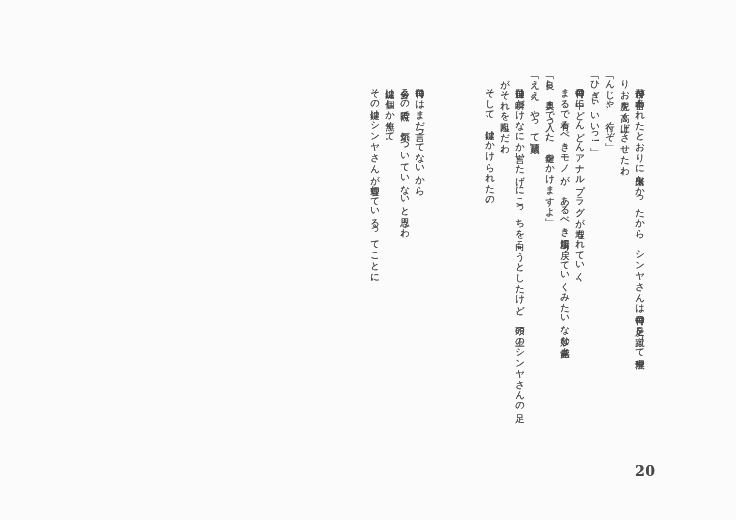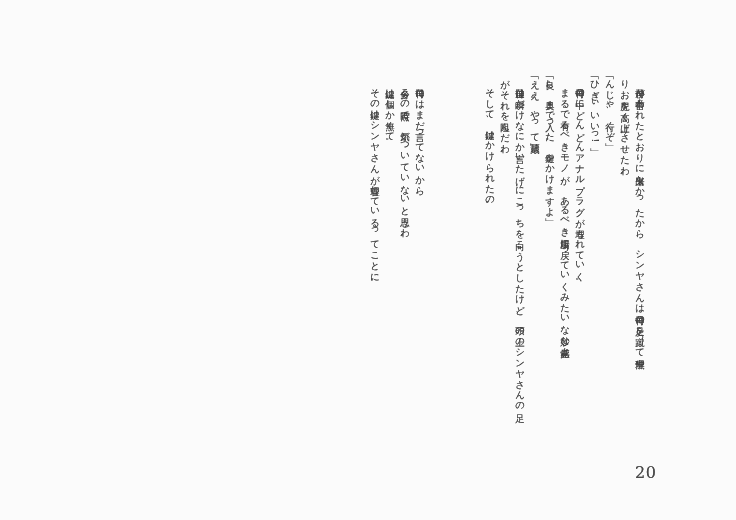--- a/index.html
+++ b/index.html
@@ -32,24 +32,25 @@
     margin: 0;
     padding: 0;
     line-height: 15px;
     white-space: nowrap;
   }
   .line.indent { text-indent: 1em; }
   .page-number {
     position: absolute;
     left: 635px;
     top: 463px;
-    font-size: 16px;
+    font-size: 14px;
     color: #4a4a4a;
     letter-spacing: 0.5px;
     text-shadow: 0 0 0.6px rgba(70,70,70,0.7);
+    font-weight: bold;
   }
 </style>
 </head>
 <body>
 
 <div class="page">
   <div class="text-block">
       <div class="block">
         <p class="line indent">伸司が中々言われたとおりに出来なかったから、シンヤさんは伸司の足を蹴って無理や</p>
         <p class="line">りお尻を高く上げさせたわ。</p>

